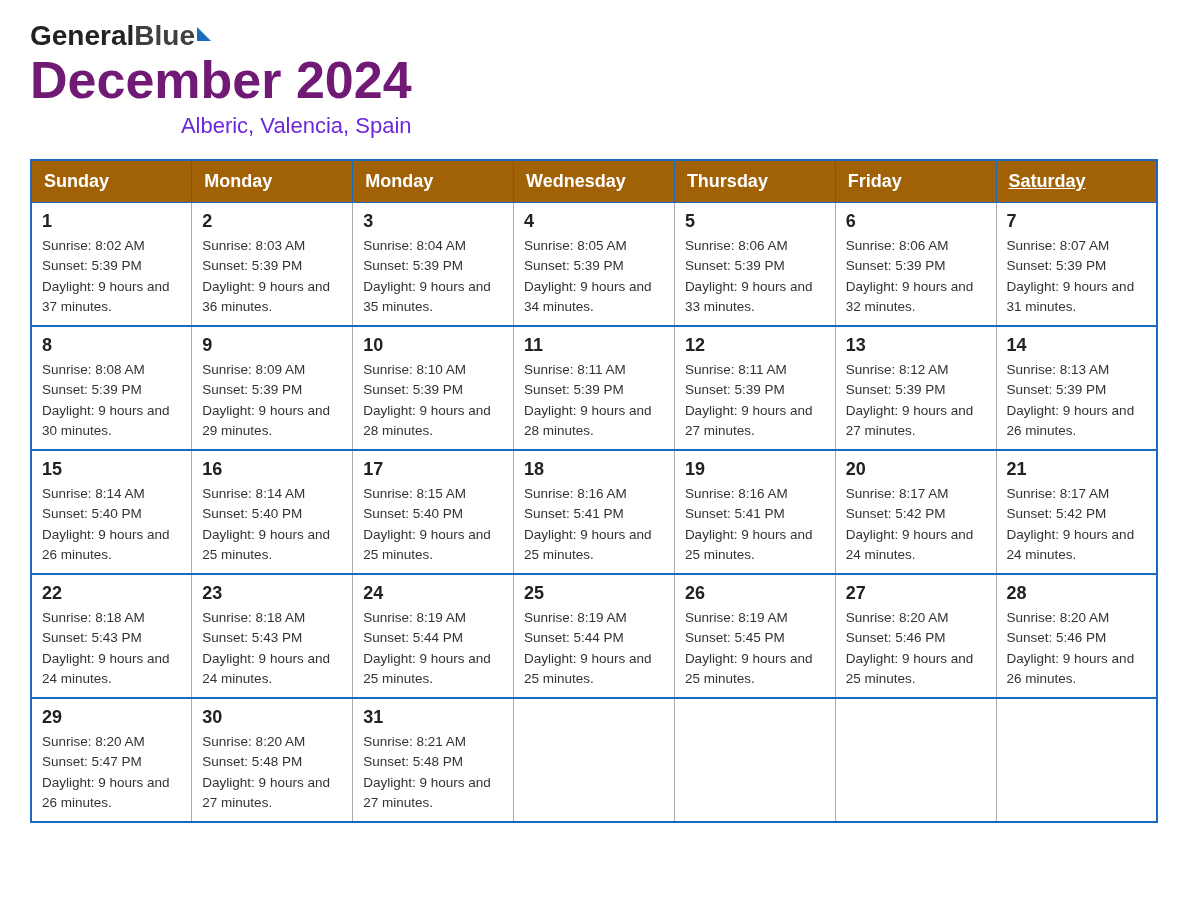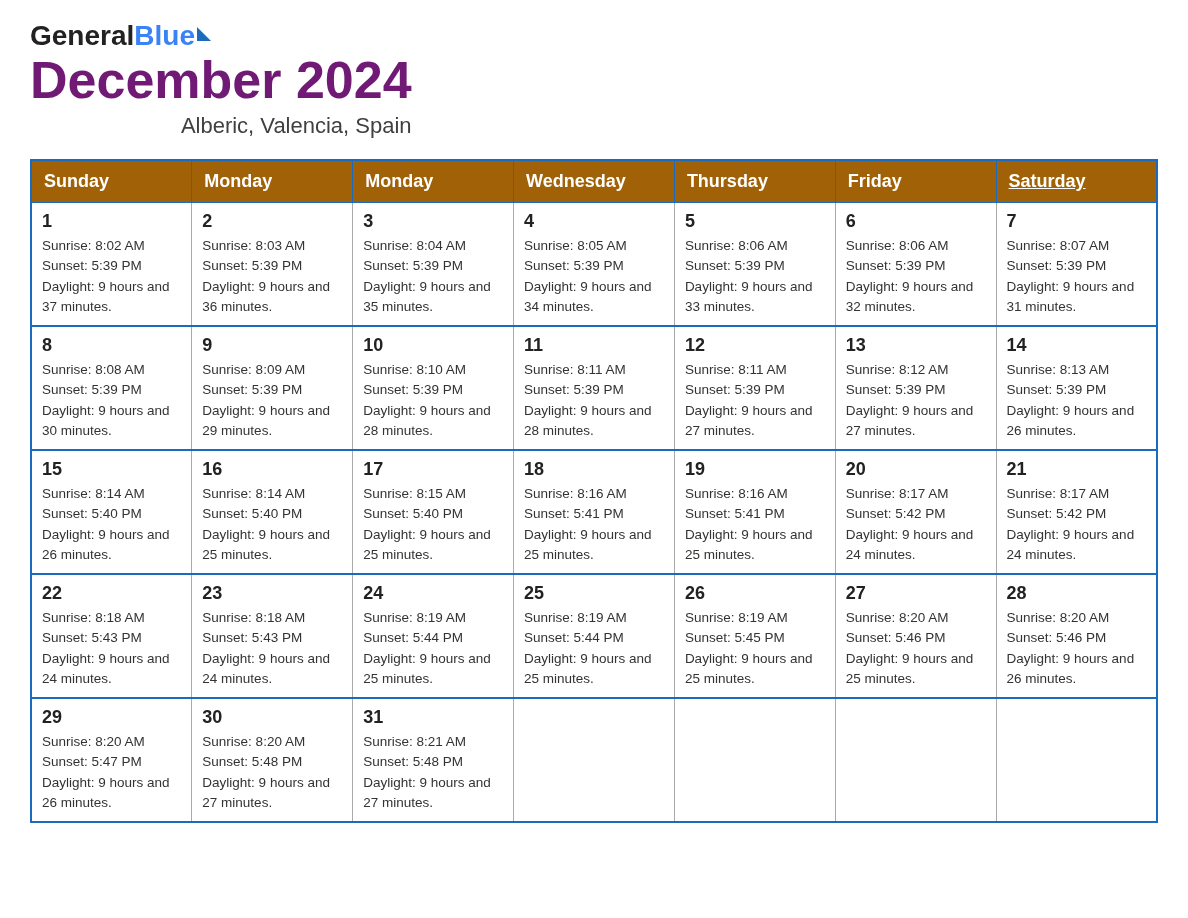--- a/index.html
+++ b/index.html
@@ -31,21 +31,21 @@
       font-weight: bold;
       color: #222;
     }
     .logo-blue-part {
       display: flex;
       align-items: center;
     }
     .logo-blue-text {
       font-size: 28px;
       font-weight: bold;
-      color: #3b82f6;
+      color: #404040;
     }
     .logo-triangle {
       width: 0;
       height: 0;
       border-left: 14px solid #1a6bbd;
       border-top: 14px solid transparent;
       border-bottom: 0px solid transparent;
       margin-left: 2px;
       margin-top: -4px;
     }
@@ -53,21 +53,21 @@
       text-align: right;
     }
     .month-title {
       font-size: 52px;
       font-weight: bold;
       color: #701a75;
       line-height: 1.1;
     }
     .location {
       font-size: 22px;
-      color: #404040;
+      color: #6d28d9;
       margin-top: 4px;
     }
     .calendar {
       width: 100%;
       border-collapse: collapse;
       border: 1px solid #aaa;
     }
     .calendar thead tr th {
       background: #a16207;
       color: #fff;

